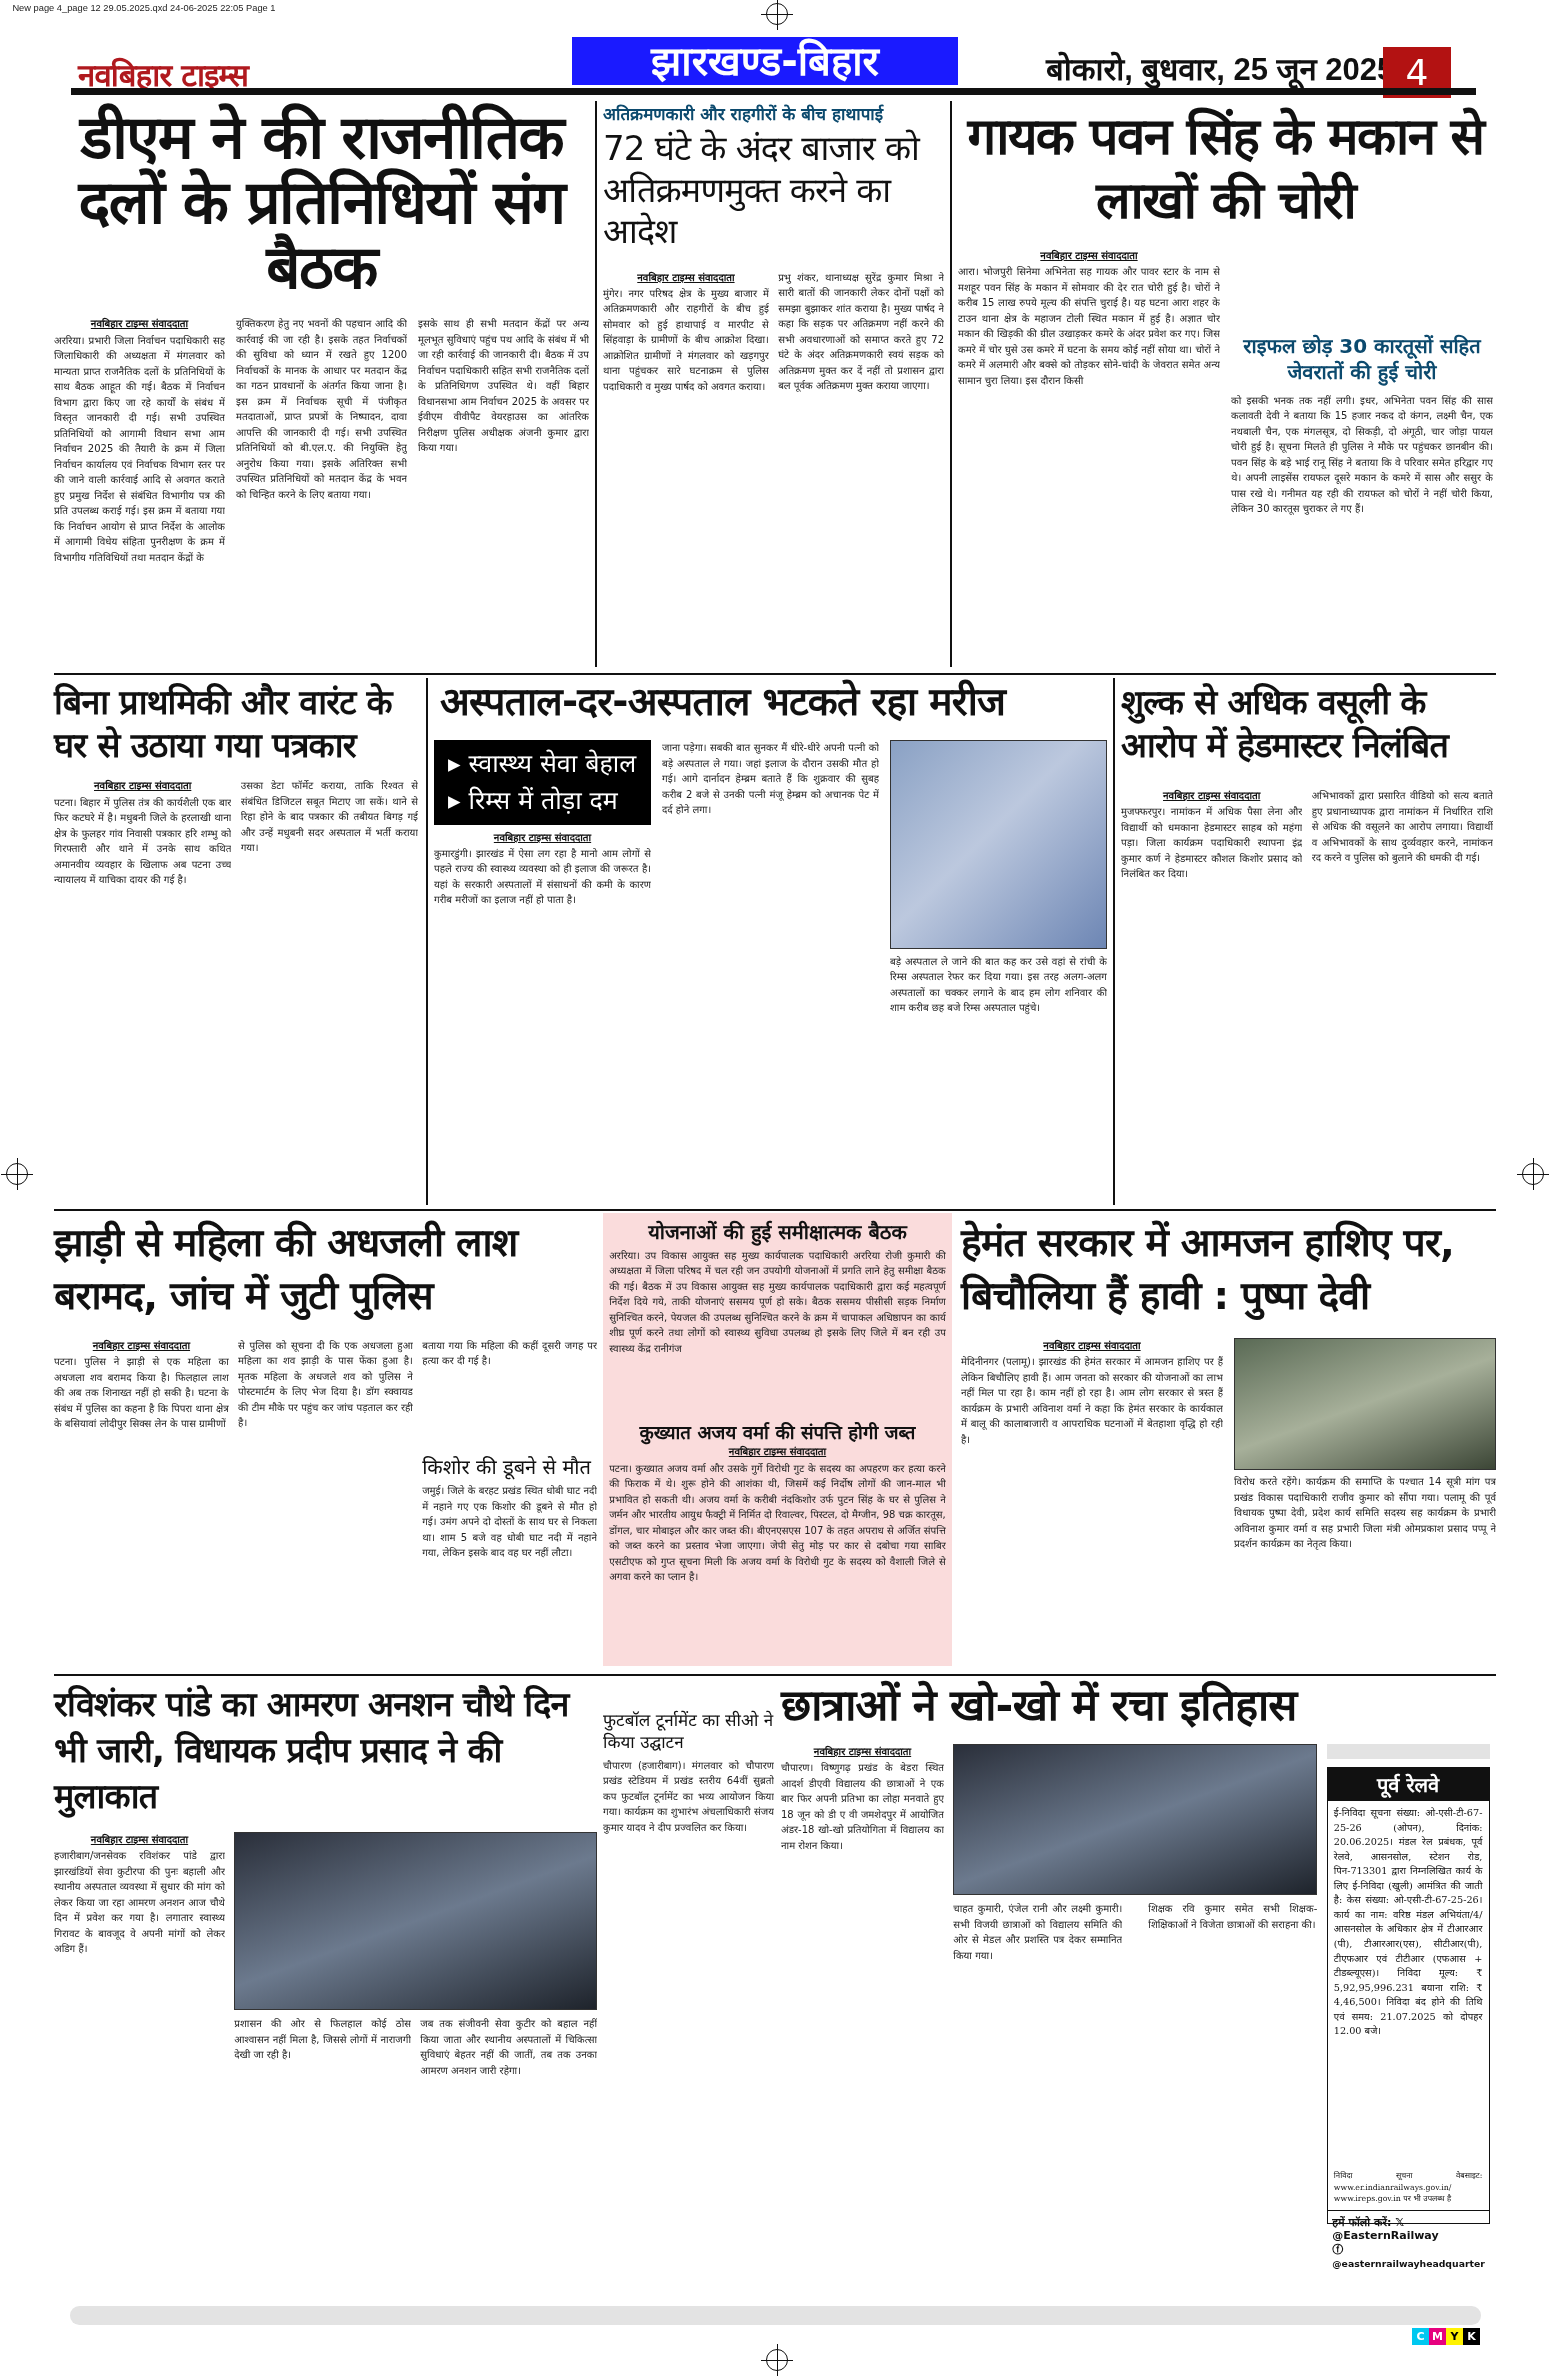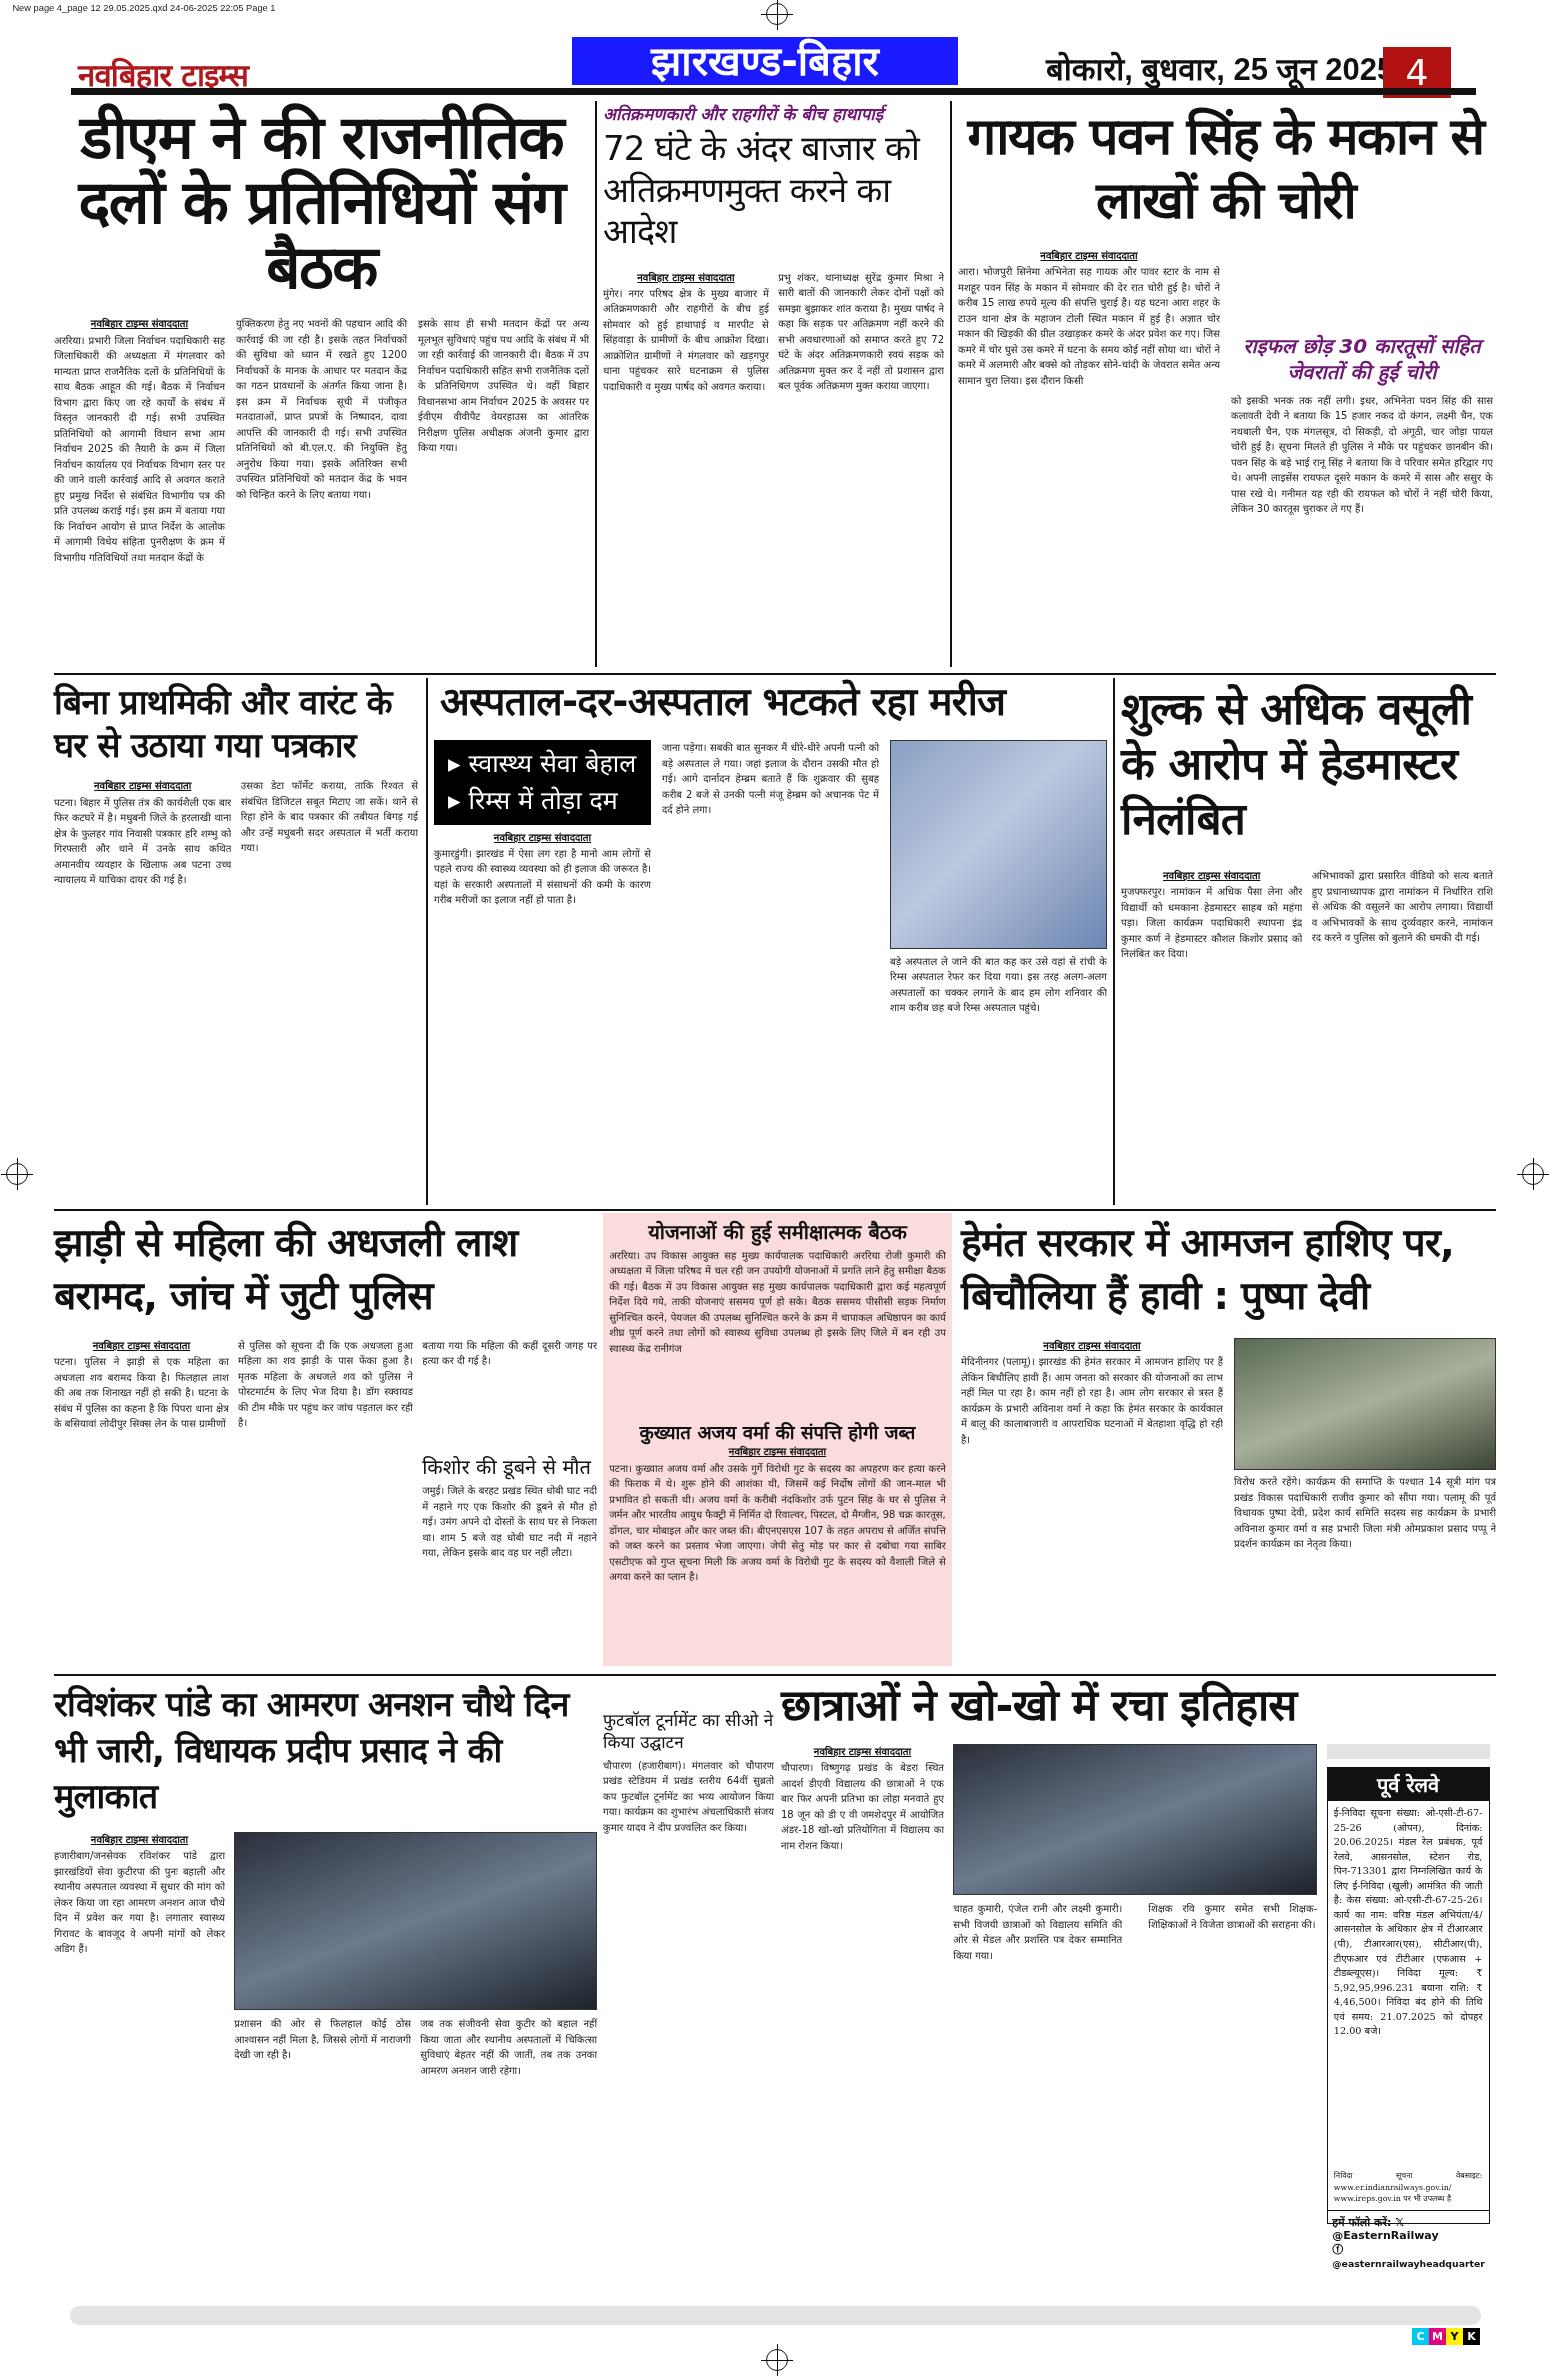--- a/index.html
+++ b/index.html
@@ -12,21 +12,21 @@
   .masthead-brand { left: 78px; top: 53px; font-size: 31px; font-weight: bold; color: #b0191e; letter-spacing: -0.8px; }
   .section-box { left: 572px; top: 37px; width: 386px; height: 48px; background: #1a1aff; color: #fff; font-size: 40px; font-weight: bold; text-align:center; line-height: 48px; }
   .date { left: 1046px; top: 47px; font-size: 31px; font-weight: bold; font-family: "Liberation Sans Narrow","Liberation Sans", sans-serif; }
   .pagebox { left: 1383px; top: 47px; width: 68px; height: 51px; background:#b31212; color:#fff; font-size: 36px; text-align:center; line-height:51px; }
   .rule { left: 71px; top: 88px; width: 1405px; height: 7px; background: #111; }
   .vrule { width: 1.6px; background: #111; }
   .hrule { height: 1.6px; background: #111; }
   .hl { font-weight: bold; line-height: 1.08; font-family: "DejaVu Sans", sans-serif; letter-spacing: -1.6px; }
   .byline { font-size: 10px; font-weight: bold; text-decoration: underline; text-align:center; margin-bottom: 2.3px; }
   .col { font-size: 10px; line-height: 1.55; text-align: justify; overflow: hidden; color:#222; }
-  .kicker { color: #701a75; font-weight: bold; font-style: italic; }
+  .kicker { color: #0c4a6e; font-weight: bold; }
   .imgph { background: linear-gradient(135deg,#8aa1c4,#bcc8de 45%,#6d86b4); border: 1.6px solid #333; }
   .photo { background: linear-gradient(160deg,#5a6a55,#a7b09a 50%,#3c4636); border: 1.6px solid #333; }
   .photo2 { background: linear-gradient(160deg,#2a2f3a,#6c7a8e 50%,#1e232b); border: 1.6px solid #333; }
   .pink { background: #fadcdc; }
   .blackbox { background:#000; color:#fff; font-size: 25px; padding: 6.2px 14px; line-height: 1.45; }
   .adbox { border: 1.6px solid #111; background:#fff; }
   .adhead { background:#111; color:#fff; font-size: 20px; font-weight:bold; text-align:center; padding: 3.1px; font-family: "DejaVu Serif", serif; }
   .adtext { font-size: 9.7px; line-height: 1.5; padding: 4.7px 6.2px; font-family: "DejaVu Serif", serif; text-align: justify; }
   .cmyk span { display:inline-block; width: 17px; height: 17px; color:#fff; font-size: 11px; text-align:center; line-height:17px; font-weight:bold; }
   .greybar { background:#e3e3e3; height: 15.5px; }
@@ -124,21 +124,21 @@
       </div>
     <div style="width:217px;">
       <div class="imgph" style="height:209px;"></div>
       <div class="col" style="height:248px;margin-top:4.7px;">बड़े अस्पताल ले जाने की बात कह कर उसे वहां से रांची के रिम्स अस्पताल रेफर कर दिया गया। इस तरह अलग-अलग अस्पतालों का चक्कर लगाने के बाद हम लोग शनिवार की शाम करीब छह बजे रिम्स अस्पताल पहुंचे।</div>
     </div>
   </div>
 </div>
 <div class="abs vrule" style="left:1113px;top:678px;height:527px;"></div>
 
 <div class="abs" style="left:1121px;top:681px;width:372px;">
-  <div class="hl" style="font-size:44px;line-height:1.25;letter-spacing:-0.8px;">शुल्क से अधिक वसूली के आरोप में हेडमास्टर निलंबित</div>
+  <div class="hl" style="font-size:34px;line-height:1.25;letter-spacing:-0.8px;">शुल्क से अधिक वसूली के आरोप में हेडमास्टर निलंबित</div>
   <div style="display:flex;gap:9.3px;margin-top:22px;">
     <div style="flex:1;">
       <div class="byline">नवबिहार टाइम्स संवाददाता</div>
       <div class="col" style="height:403px;">मुजफ्फरपुर। नामांकन में अधिक पैसा लेना और विद्यार्थी को धमकाना हेडमास्टर साहब को महंगा पड़ा। जिला कार्यक्रम पदाधिकारी स्थापना इंद्र कुमार कर्ण ने हेडमास्टर कौशल किशोर प्रसाद को निलंबित कर दिया।</div>
     </div>
     <div style="flex:1;">
         <div class="col" style="height:419px;">अभिभावकों द्वारा प्रसारित वीडियो को सत्य बताते हुए प्रधानाध्यापक द्वारा नामांकन में निर्धारित राशि से अधिक की वसूलने का आरोप लगाया। विद्यार्थी व अभिभावकों के साथ दुर्व्यवहार करने, नामांकन रद करने व पुलिस को बुलाने की धमकी दी गई।</div>
       </div>
   </div>
 </div>

